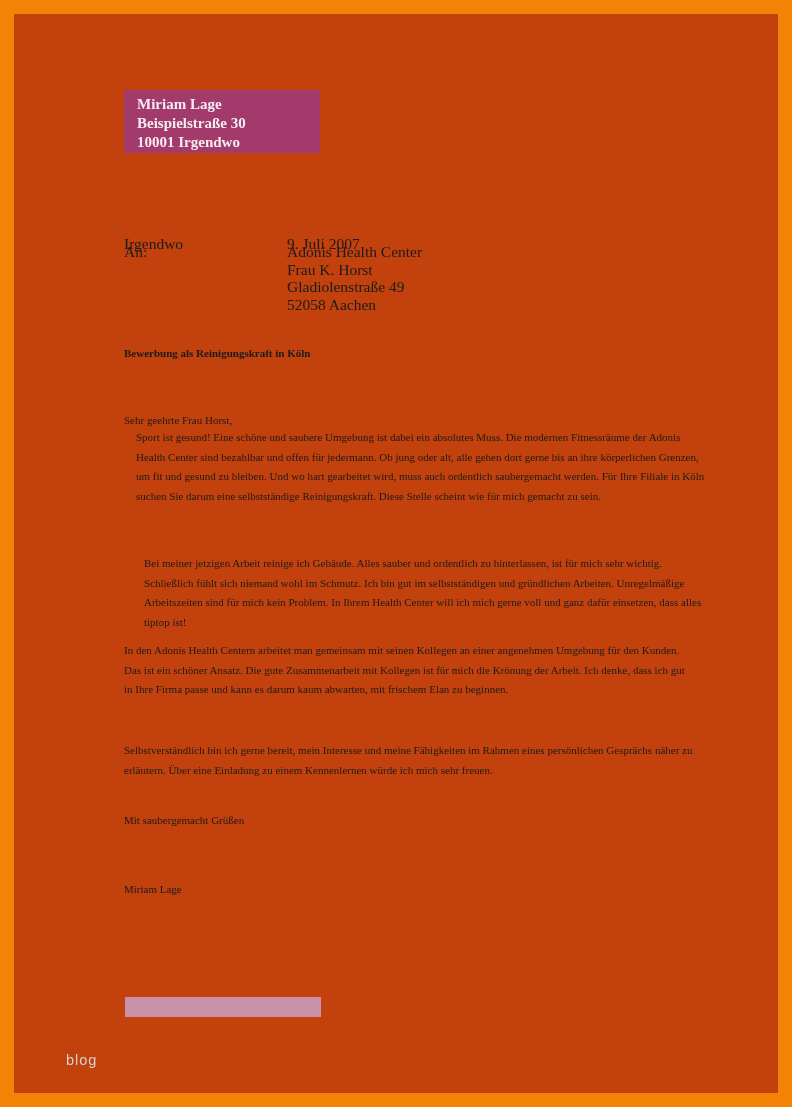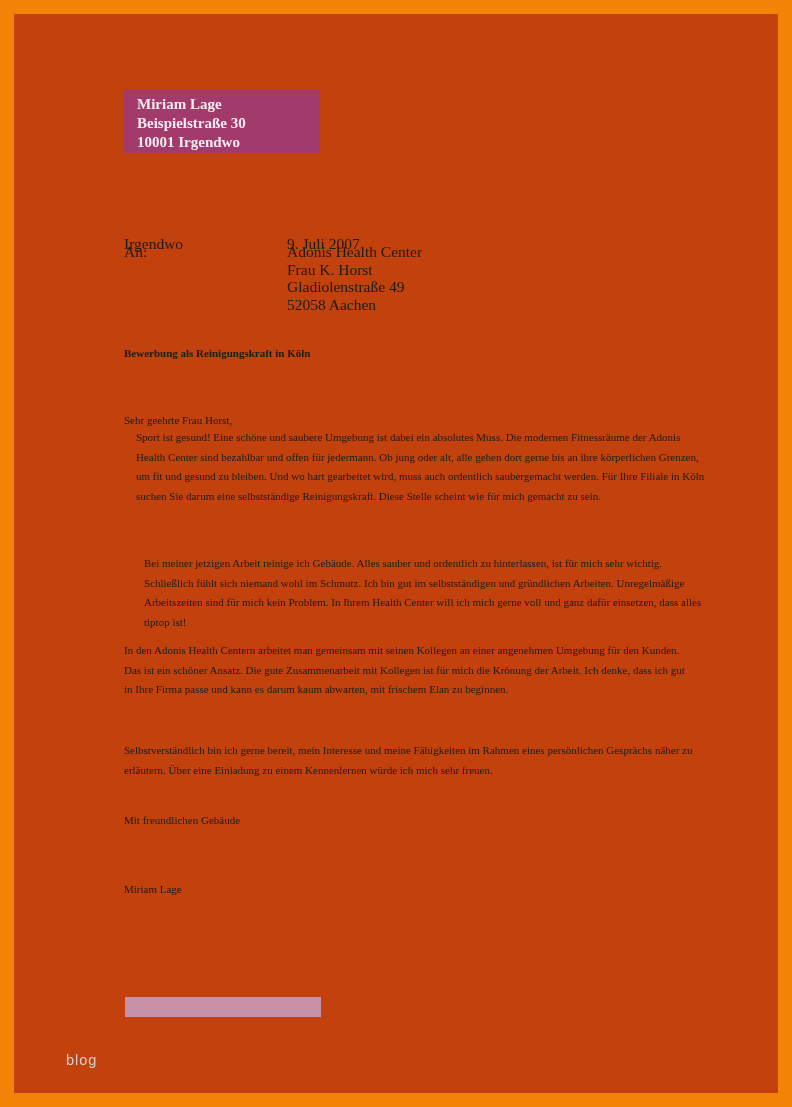--- a/index.html
+++ b/index.html
@@ -101,21 +101,21 @@
 
   <div class="para subject">Bewerbung als Reinigungskraft in Köln</div>
 
   <div class="para salutation">Sehr geehrte Frau Horst,</div>
 
   <div class="para p1">Sport ist gesund! Eine schöne und saubere Umgebung ist dabei ein absolutes Muss. Die modernen Fitnessräume der Adonis Health Center sind bezahlbar und offen für jedermann. Ob jung oder alt, alle gehen dort gerne bis an ihre körperlichen Grenzen, um fit und gesund zu bleiben. Und wo hart gearbeitet wird, muss auch ordentlich saubergemacht werden. Für Ihre Filiale in Köln suchen Sie darum eine selbstständige Reinigungskraft. Diese Stelle scheint wie für mich gemacht zu sein.</div>
   <div class="para p2">Bei meiner jetzigen Arbeit reinige ich Gebäude. Alles sauber und ordentlich zu hinterlassen, ist für mich sehr wichtig. Schließlich fühlt sich niemand wohl im Schmutz. Ich bin gut im selbstständigen und gründlichen Arbeiten. Unregelmäßige Arbeitszeiten sind für mich kein Problem. In Ihrem Health Center will ich mich gerne voll und ganz dafür einsetzen, dass alles tiptop ist!</div>
   <div class="para p3">In den Adonis Health Centern arbeitet man gemeinsam mit seinen Kollegen an einer angenehmen Umgebung für den Kunden. Das ist ein schöner Ansatz. Die gute Zusammenarbeit mit Kollegen ist für mich die Krönung der Arbeit. Ich denke, dass ich gut in Ihre Firma passe und kann es darum kaum abwarten, mit frischem Elan zu beginnen.</div>
   <div class="para p4">Selbstverständlich bin ich gerne bereit, mein Interesse und meine Fähigkeiten im Rahmen eines persönlichen Gesprächs näher zu erläutern. Über eine Einladung zu einem Kennenlernen würde ich mich sehr freuen.</div>
 
-  <div class="line closing">Mit freundlichen Gebäude</div>
+  <div class="line closing">Mit saubergemacht Grüßen</div>
 
   <div class="line signature-name">Miriam Lage</div>
 
 
   <div class="footer-bar"></div>
 
   <div class="watermark">blog</div>
 
 </div>
 

